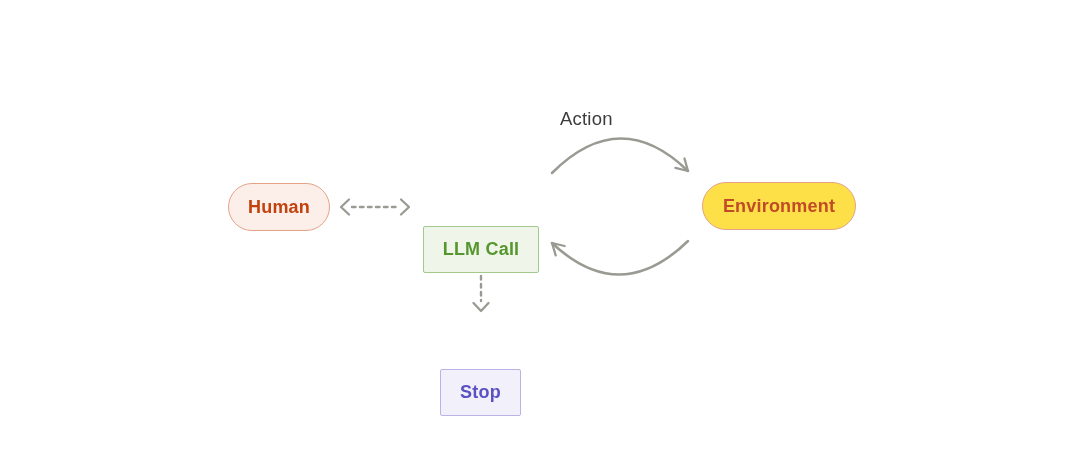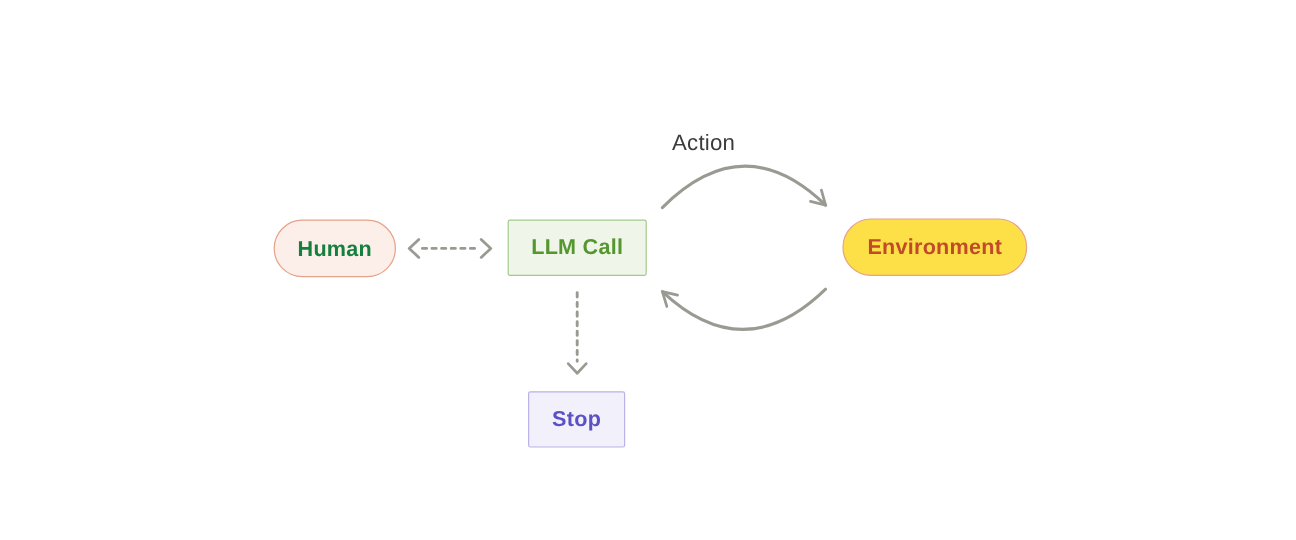--- a/index.html
+++ b/index.html
@@ -36,21 +36,21 @@
     display: flex;
     align-items: center;
     justify-content: center;
     border: 1.5px solid #ccc;
     font-weight: 700;
     font-size: 18px;
     letter-spacing: 0.2px;
     white-space: nowrap;
   }
   .pill { border-radius: 24px; }
-  .rect { border-radius: 2px; }
+  .rect { border-radius: 2px; margin-top: 43px; }
   #node-human       { left: 228px; top: 183px; width: 102px; height: 48px; }
   #node-llm-call    { left: 423px; top: 183px; width: 116px; height: 47px; }
   #node-environment { left: 702px; top: 182px; width: 154px; height: 48px; }
   #node-stop        { left: 440px; top: 326px; width: 81px;  height: 47px; }
   .edge-label {
     position: absolute;
     color: var(--label, #3C3C3C);
     font-size: 18.5px;
     text-align: left;
     letter-spacing: 0.2px;
@@ -75,21 +75,21 @@
      LLM Call dashed bidirectional arrow --&gt;
     <path class="dash" d="M 352 207 L 398 207"></path>
     <path class="head" d="M 349 199.5 L 341 207 L 349 214.5"></path>
     <path class="head" d="M 401 199.5 L 409 207 L 401 214.5"></path>
 
      Stop dashed arrow --&gt;
     <path class="dash" d="M 481 244 L 481 301"></path>
     <path class="head" d="M 473.5 303 L 481 311 L 488.5 303"></path>
   </svg>
 
-  <div class="node pill" id="node-human" style="background: rgb(252, 239, 234); border-color: rgb(229, 162, 136); color: #15803d;">
+  <div class="node pill" id="node-human" style="background: rgb(252, 239, 234); border-color: rgb(229, 162, 136); color: #c2410c;">
     <span>Human</span>
   </div>
 
   <div class="node rect" id="node-llm-call" style="background: rgb(239, 246, 233); border-color: rgb(163, 202, 141); color: rgb(85, 150, 46);">
     <span>LLM Call</span>
   </div>
 
   <div class="node pill" id="node-environment" style="background: #fde047; border-color: rgb(229, 162, 136); color: rgb(193, 74, 40);">
     <span>Environment</span>
   </div>

